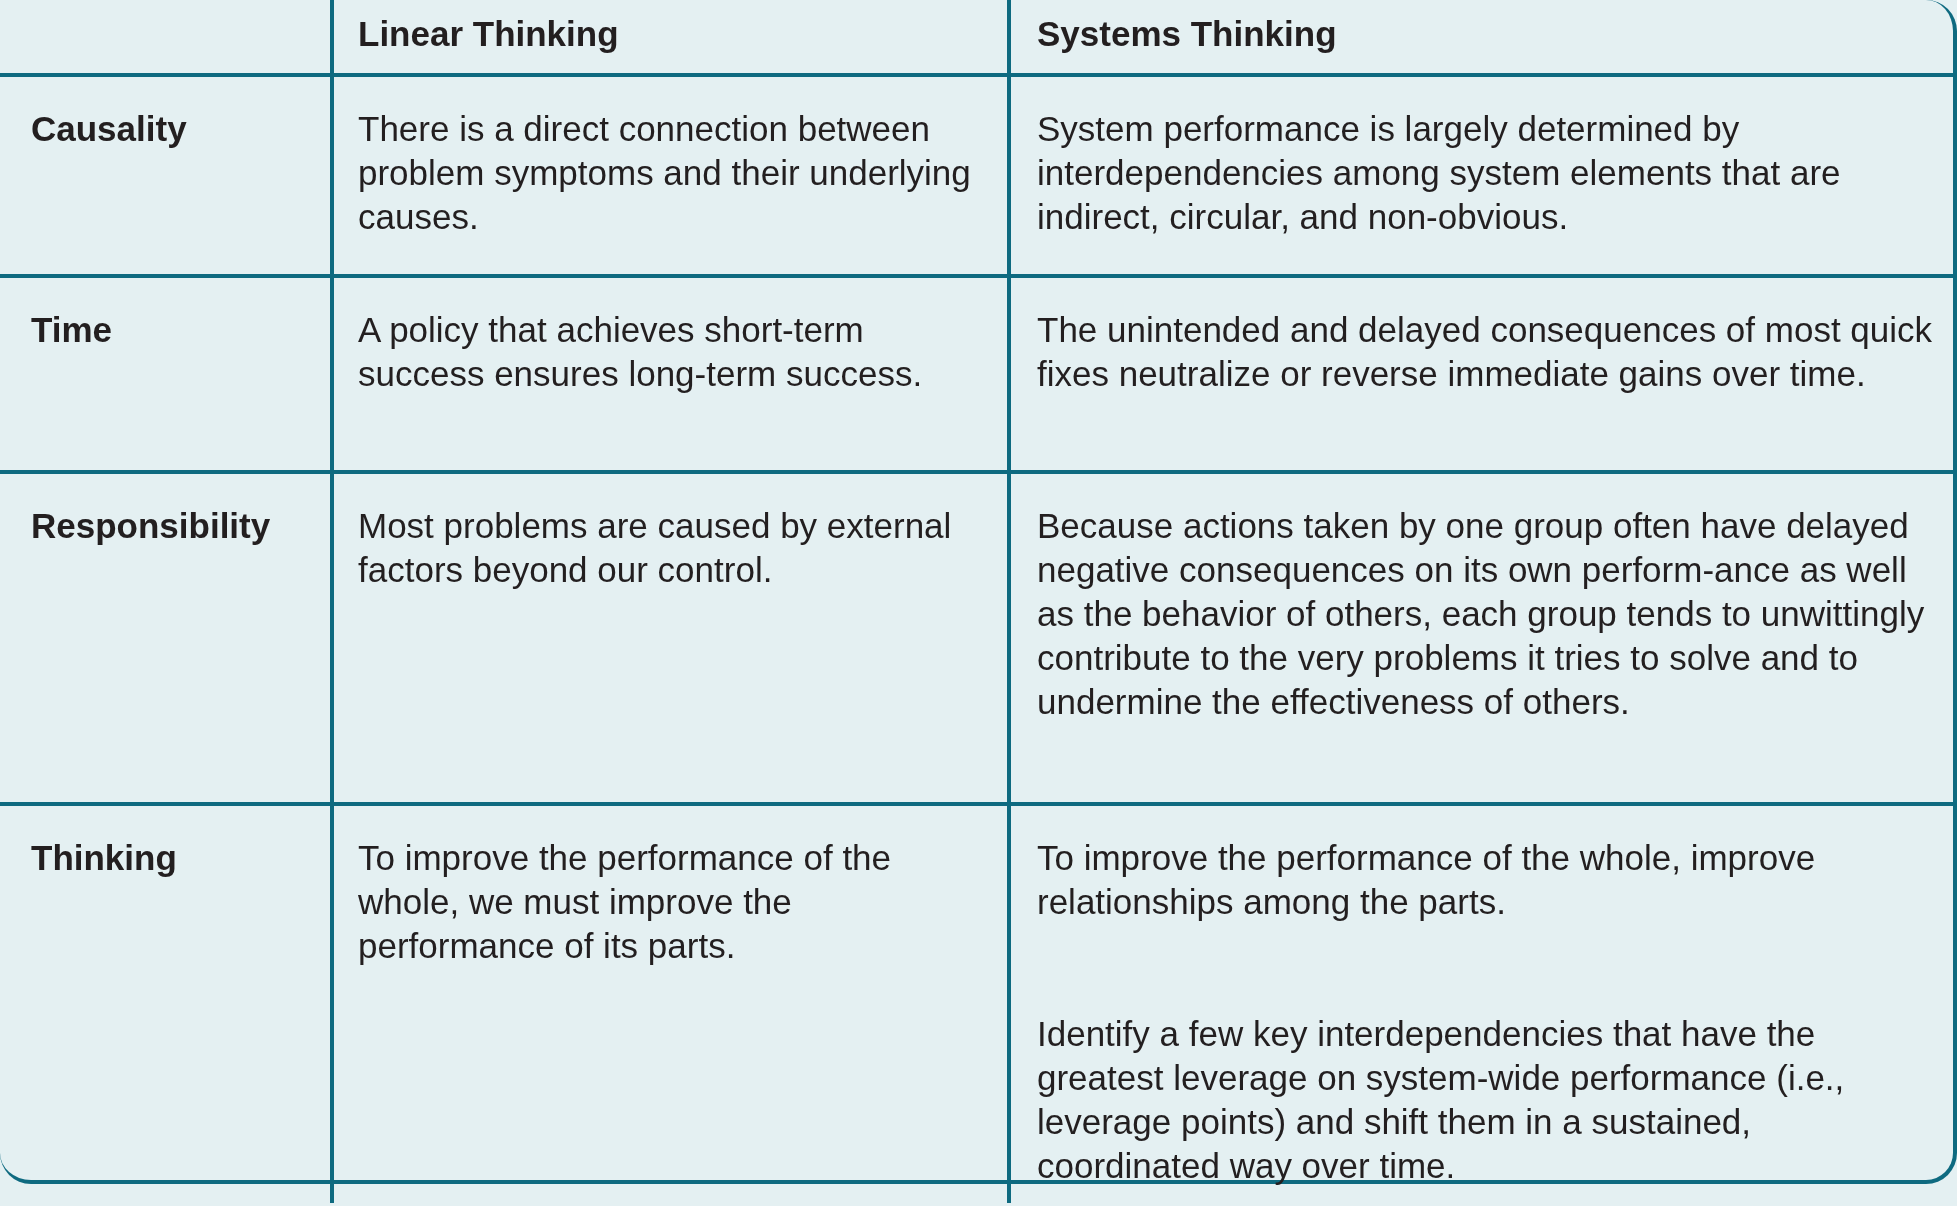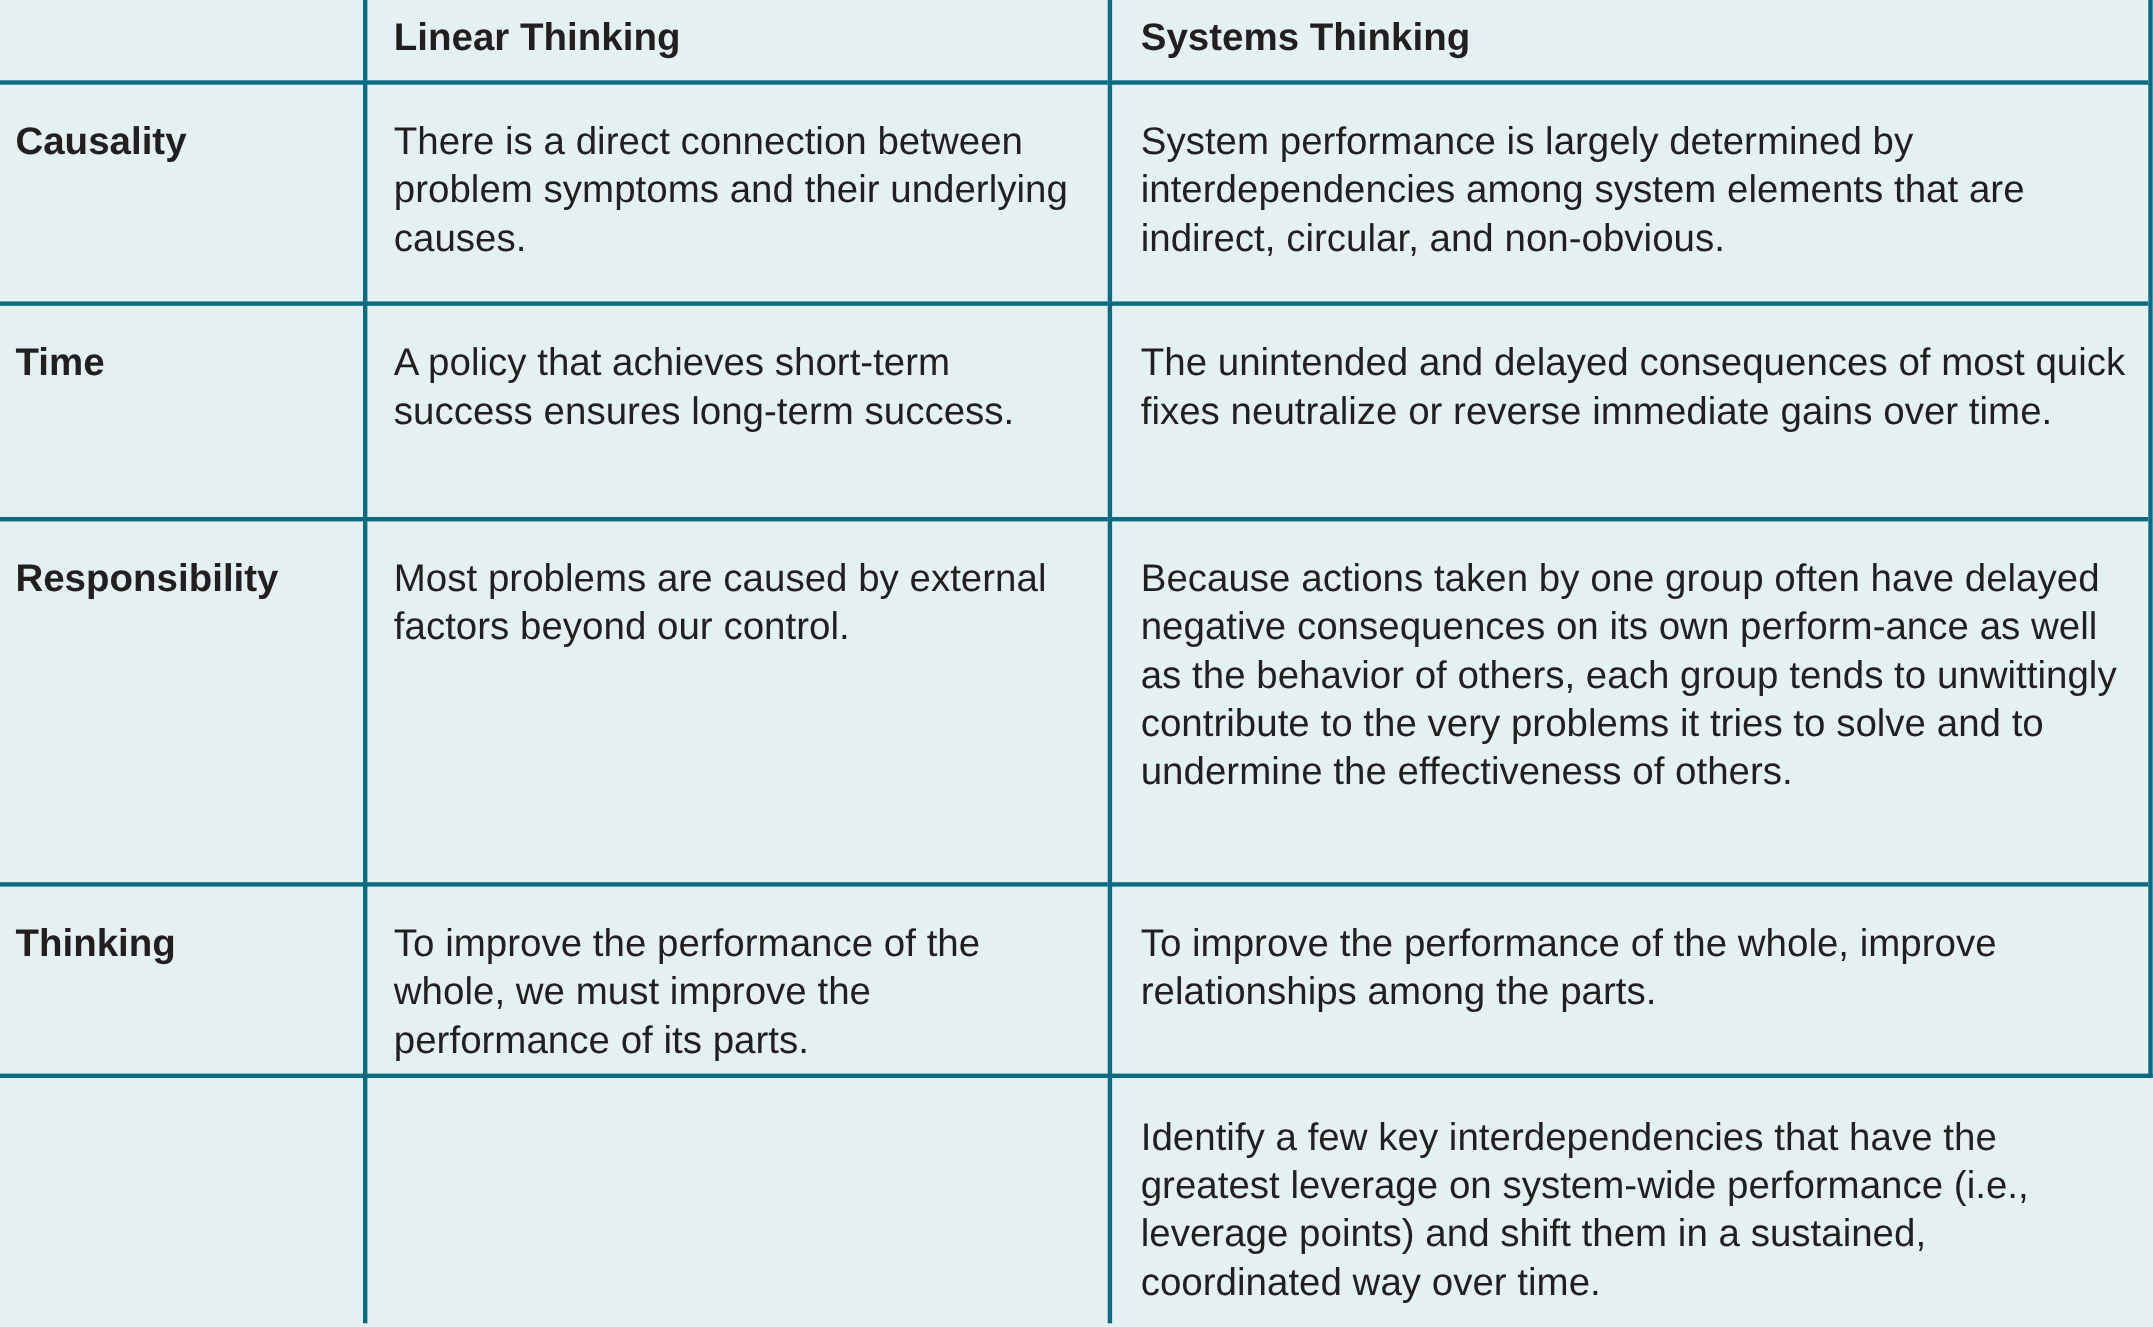--- a/index.html
+++ b/index.html
@@ -4,37 +4,38 @@
 <style>
   html, body { margin: 0; padding: 0; }
   body {
     width: 1957px; height: 1206px; overflow: hidden;
     background: #e4f0f2;
     font-family: "Liberation Sans", sans-serif;
     color: #231f20;
   }
   .table {
     position: absolute; left: 0; top: 0;
-    width: 1957px; height: 980px;
+    width: 1957px; height: 1184px;
     display: grid;
     grid-template-columns: 330px 677px 946px;
     grid-template-rows: 73px 201px 196px 332px 401px;
     border-right: 4px solid #0e6a80;
     border-bottom: 4px solid #0e6a80;
     box-sizing: border-box;
+    border-radius: 31px;
   }
   .cell {
     box-sizing: border-box;
     border-left: 4px solid #0e6a80;
     border-top: 4px solid #0e6a80;
     font-size: 35px;
     line-height: 44px;
     padding: 30px 20px 0 24px;
   }
-  .cell.first-col { border-left: none; padding-left: 14px; }
+  .cell.first-col { border-left: none; padding-left: 31px; }
   .row-head .cell { border-top: none; padding-top: 12px; font-weight: bold; }
   .row-label { font-weight: bold; }
   .row { display: contents; }
   .para + .para { margin-top: 10px; }
   .para.gap + .para.gap { margin-top: 88px; }
   .cell.col2 { padding-left: 24px; }
   .cell.col3 { padding-left: 26px; }
 </style>
 </head>
 <body>

